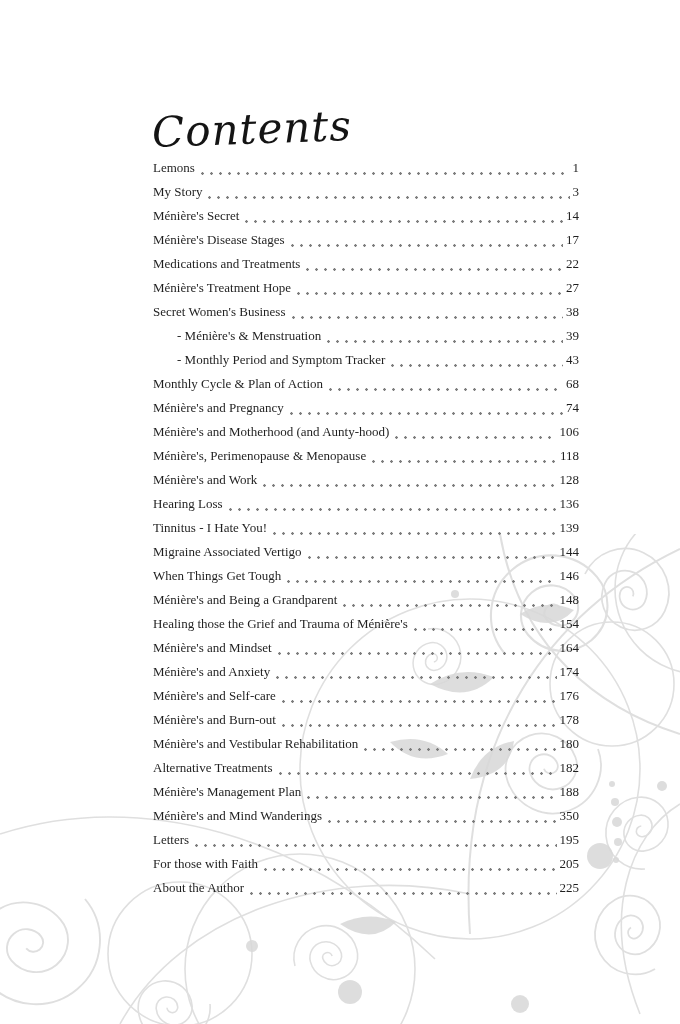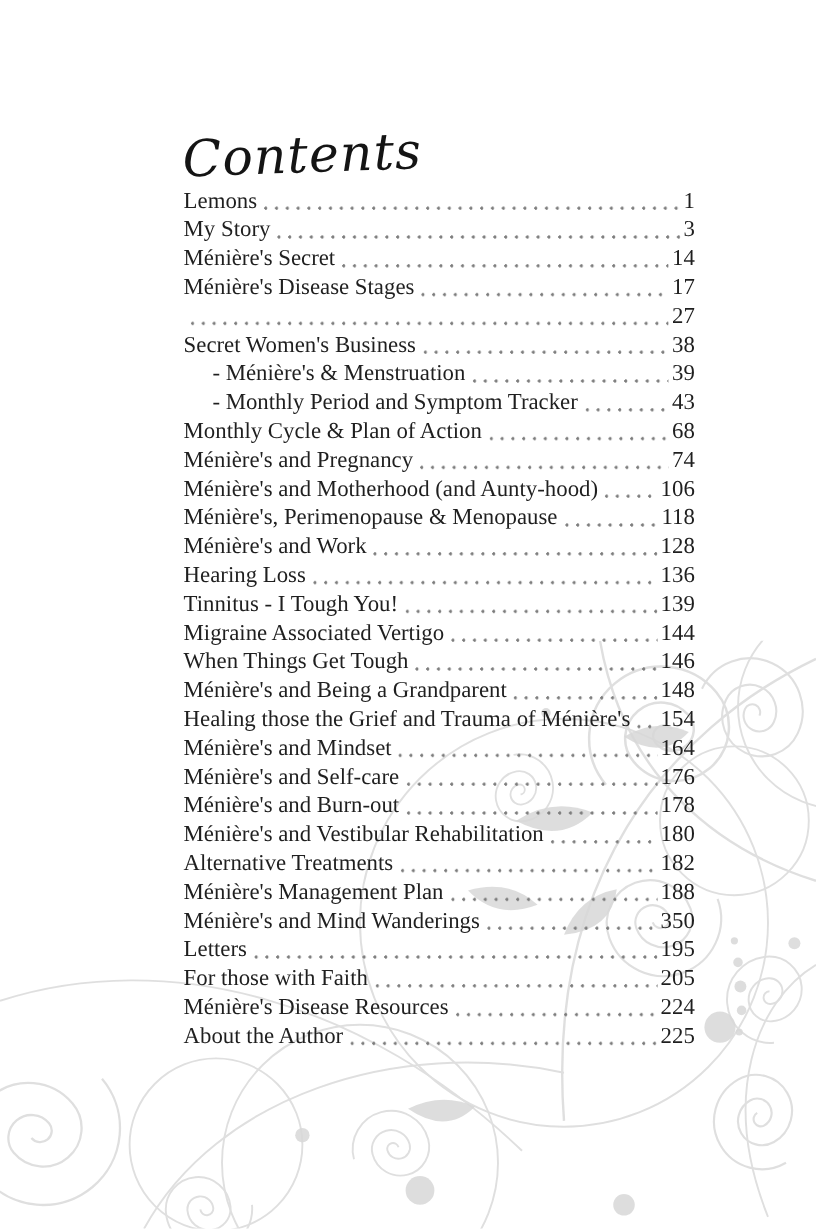--- a/index.html
+++ b/index.html
@@ -48,21 +48,21 @@
     transform: rotate(-2deg);
     transform-origin: left bottom;
   }
   .toc-list {
     margin: 0;
     padding: 0;
   }
   .toc-row {
     display: flex;
     height: 24px;
-    font-size: 19px;
+    font-size: 13px;
     color: var(--text-color, #1f1f1f);
     cursor: default;
   }
   .toc-row.indent {
     padding-left: 24px;
   }
   .toc-row span {
     line-height: 24px;
   }
   .toc-label {
@@ -159,22 +159,28 @@
     <span class="toc-dots"></span>
     <span class="toc-page">14</span>
   </div>
 
   <div class="toc-row">
     <span class="toc-label">Ménière's Disease Stages</span>
     <span class="toc-dots"></span>
     <span class="toc-page">17</span>
   </div>
 
-
-  <div class="toc-row">
+  <div class="toc-row">
+    <span class="toc-label">Medications and Treatments</span>
+    <span class="toc-dots"></span>
+    <span class="toc-page">22</span>
+  </div>
+
+  <div class="toc-row">
+    <span class="toc-label">Ménière's Treatment Hope</span>
     <span class="toc-dots"></span>
     <span class="toc-page">27</span>
   </div>
 
   <div class="toc-row">
     <span class="toc-label">Secret Women's Business</span>
     <span class="toc-dots"></span>
     <span class="toc-page">38</span>
   </div>
 
@@ -220,21 +226,21 @@
     <span class="toc-page">128</span>
   </div>
 
   <div class="toc-row">
     <span class="toc-label">Hearing Loss</span>
     <span class="toc-dots"></span>
     <span class="toc-page">136</span>
   </div>
 
   <div class="toc-row">
-    <span class="toc-label">Tinnitus - I Tough You!</span>
+    <span class="toc-label">Tinnitus - I Hate You!</span>
     <span class="toc-dots"></span>
     <span class="toc-page">139</span>
   </div>
 
   <div class="toc-row">
     <span class="toc-label">Migraine Associated Vertigo</span>
     <span class="toc-dots"></span>
     <span class="toc-page">144</span>
   </div>
 
@@ -255,20 +261,25 @@
     <span class="toc-dots"></span>
     <span class="toc-page">154</span>
   </div>
 
   <div class="toc-row">
     <span class="toc-label">Ménière's and Mindset</span>
     <span class="toc-dots"></span>
     <span class="toc-page">164</span>
   </div>
 
+  <div class="toc-row">
+    <span class="toc-label">Ménière's and Anxiety</span>
+    <span class="toc-dots"></span>
+    <span class="toc-page">174</span>
+  </div>
 
   <div class="toc-row">
     <span class="toc-label">Ménière's and Self-care</span>
     <span class="toc-dots"></span>
     <span class="toc-page">176</span>
   </div>
 
   <div class="toc-row">
     <span class="toc-label">Ménière's and Burn-out</span>
     <span class="toc-dots"></span>
@@ -304,25 +315,20 @@
     <span class="toc-dots"></span>
     <span class="toc-page">195</span>
   </div>
 
   <div class="toc-row">
     <span class="toc-label">For those with Faith</span>
     <span class="toc-dots"></span>
     <span class="toc-page">205</span>
   </div>
 
-  <div class="toc-row">
-    <span class="toc-label">Ménière's Disease Resources</span>
-    <span class="toc-dots"></span>
-    <span class="toc-page">224</span>
-  </div>
 
   <div class="toc-row">
     <span class="toc-label">About the Author</span>
     <span class="toc-dots"></span>
     <span class="toc-page">225</span>
   </div>
 </div>
   </div>
 
 </div>

